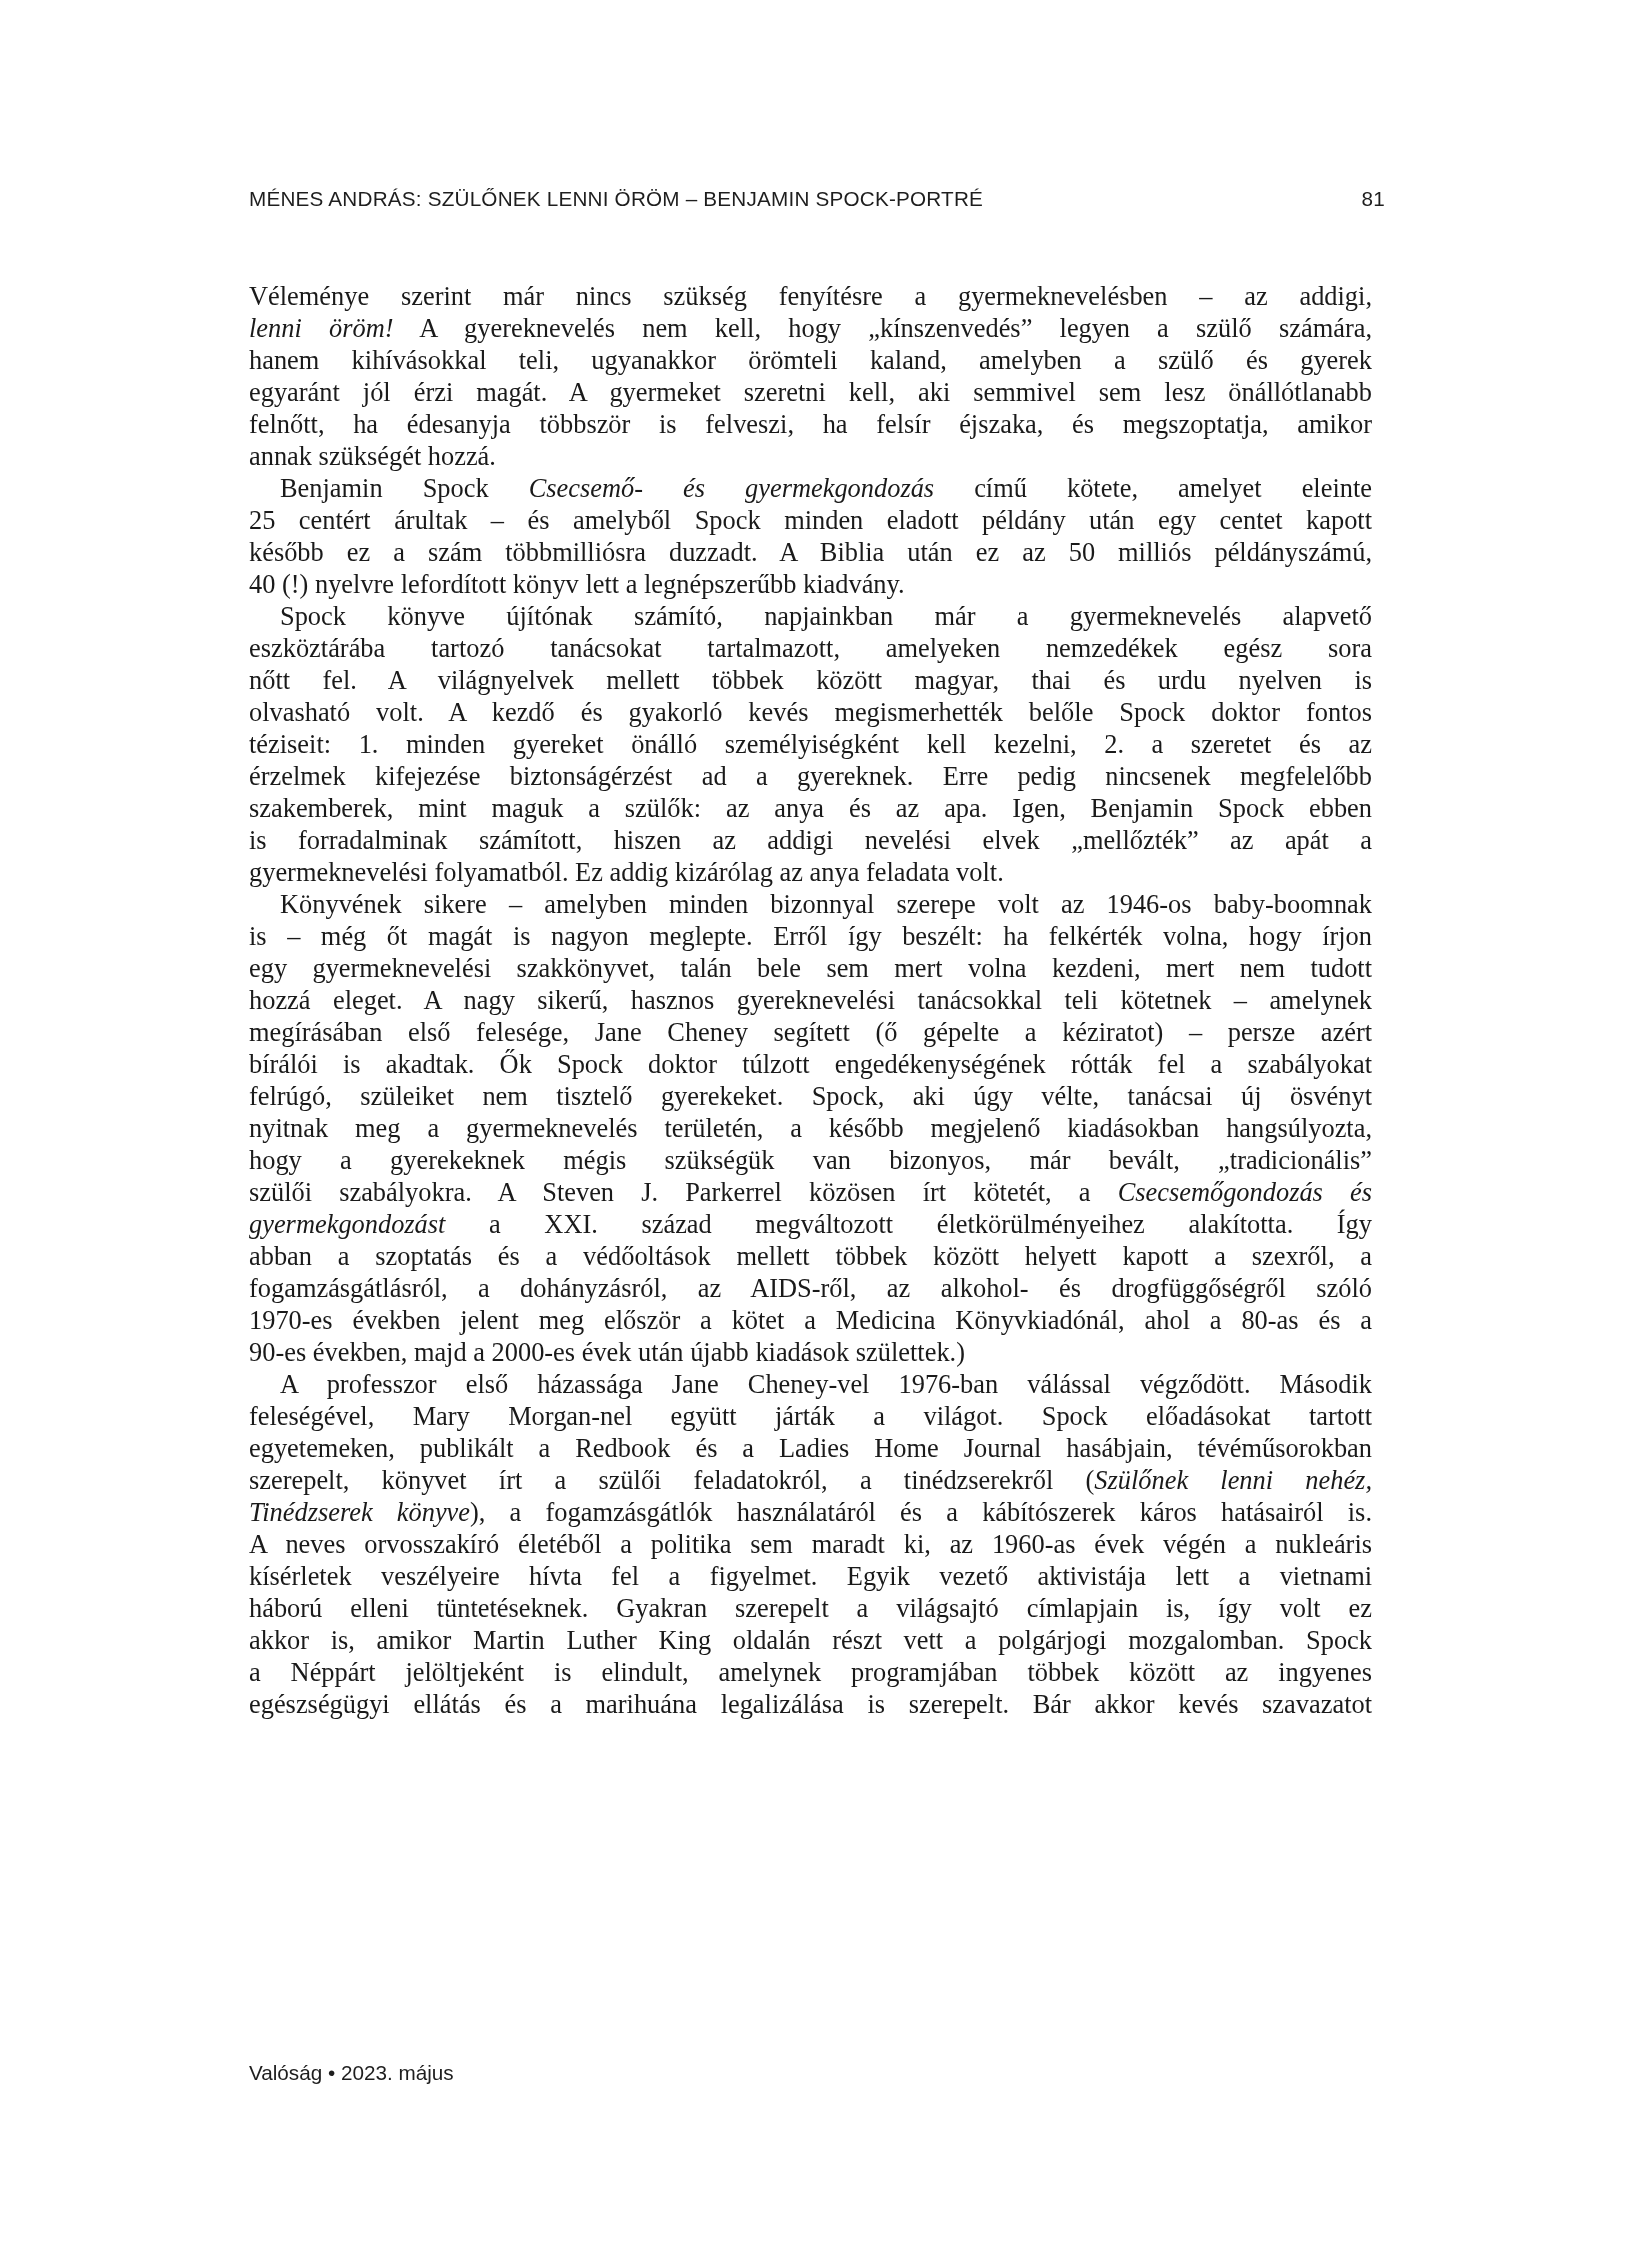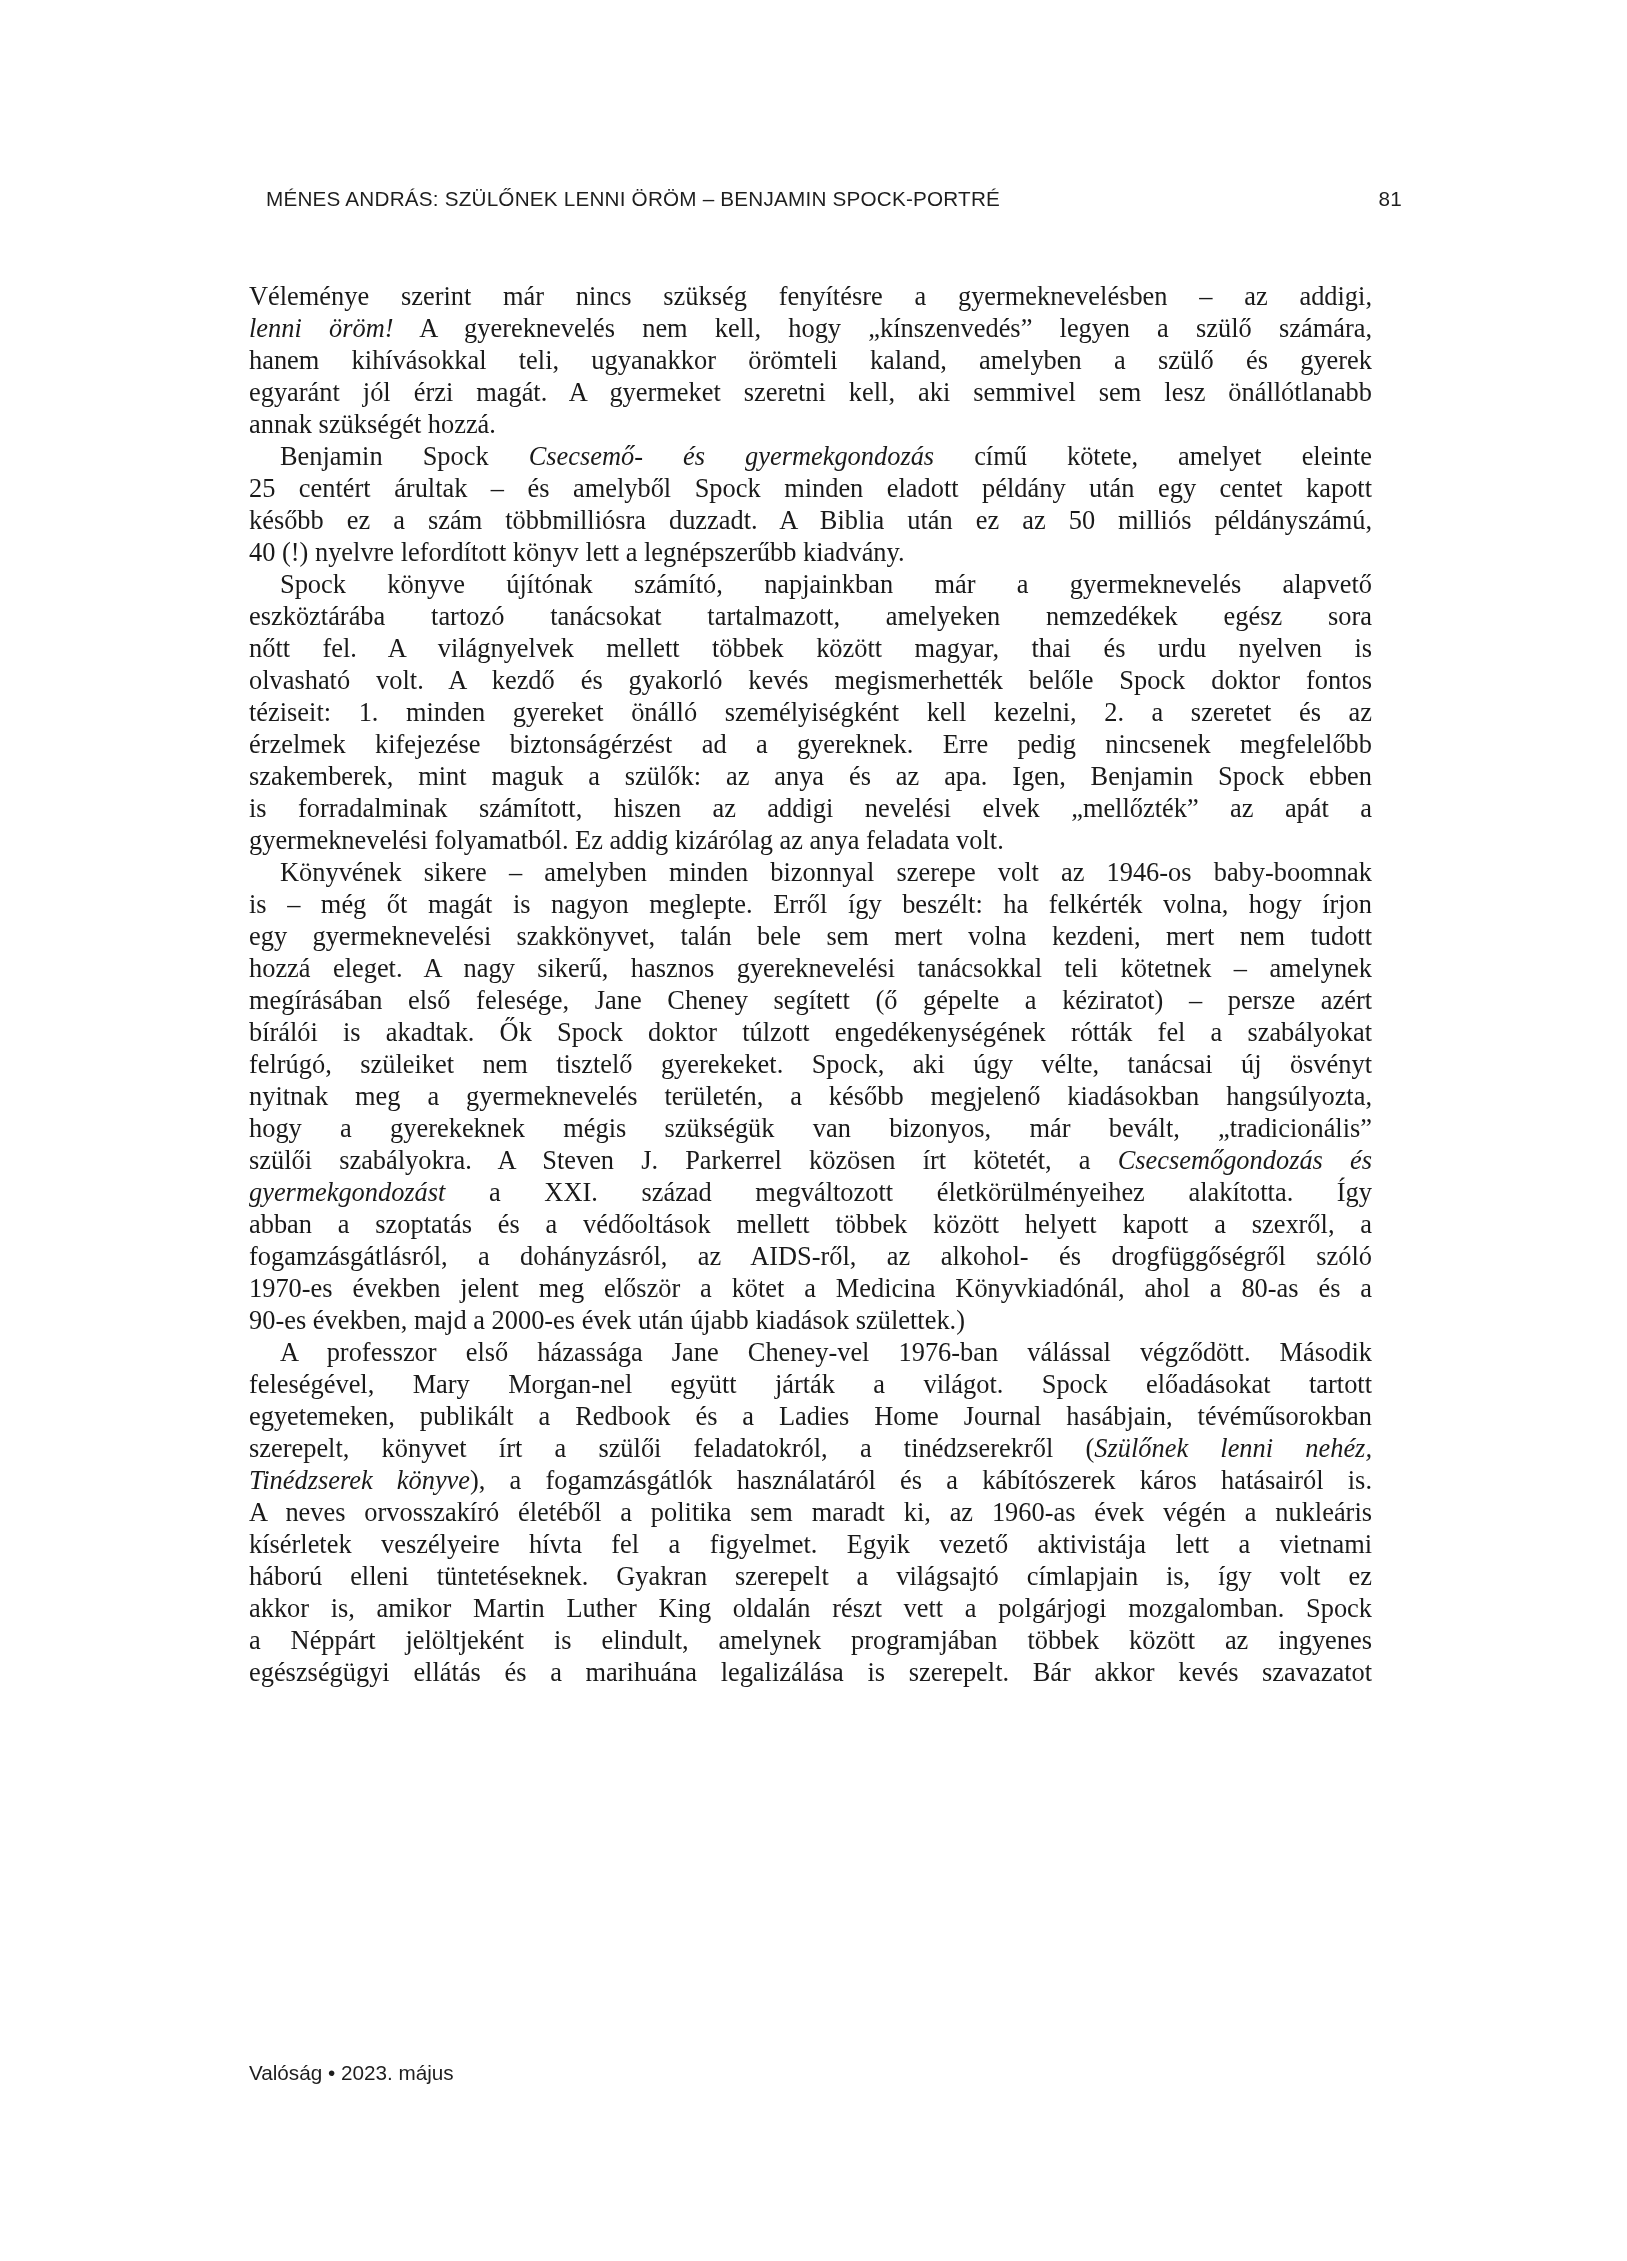--- a/index.html
+++ b/index.html
@@ -1,20 +1,20 @@
 <!DOCTYPE html>
 <html style="font-size:12.3px"><head>
 <meta charset="utf-8">
 <style>
   html, body { margin: 0; padding: 0; background: #ffffff; }
   body { width: 1628px; height: 2261px; position: relative; overflow: hidden; color: #1a1a1a; }
   .header {
     position: absolute; left: 249px; top: 187px; width: 1136px;
     font-family: "Liberation Sans", sans-serif; font-size: 20.7px; letter-spacing: 0.2px;
-    display: flex; justify-content: space-between; align-items: center; color: #1e1e1e; margin-left: 17px;
+    display: flex; justify-content: space-between; align-items: center; color: #1e1e1e;
   }
   .body-text {
     position: absolute; left: 249px; top: 280px; width: 1123px;
     font-family: "Liberation Serif", serif; font-size: 26.4px; color: #1a1a1a;
   }
   .line {
     height: 32px; line-height: 32px; white-space: nowrap;
     text-align: justify; text-align-last: justify; overflow: visible;
   }
   .line.last { text-align-last: left; }
@@ -32,20 +32,21 @@
   <span>MÉNES ANDRÁS: SZÜLŐNEK LENNI ÖRÖM – BENJAMIN SPOCK-PORTRÉ</span>
   <span>81</span>
 </div>
 
 <div class="body-text" id="body-text">
     <div>
       <div class="line">Véleménye szerint már nincs szükség fenyítésre a gyermeknevelésben – az addigi,</div>
       <div class="line"><i>lenni öröm!</i> A gyereknevelés nem kell, hogy „kínszenvedés” legyen a szülő számára,</div>
       <div class="line">hanem kihívásokkal teli, ugyanakkor örömteli kaland, amelyben a szülő és gyerek</div>
       <div class="line">egyaránt jól érzi magát. A gyermeket szeretni kell, aki semmivel sem lesz önállótlanabb</div>
+      <div class="line">felnőtt, ha édesanyja többször is felveszi, ha felsír éjszaka, és megszoptatja, amikor</div>
       <div class="line last">annak szükségét hozzá.</div>
     </div>
     <div>
       <div class="line indent">Benjamin Spock <i>Csecsemő- és gyermekgondozás</i> című kötete, amelyet eleinte</div>
       <div class="line">25 centért árultak – és amelyből Spock minden eladott példány után egy centet kapott</div>
       <div class="line">később ez a szám többmilliósra duzzadt. A Biblia után ez az 50 milliós példányszámú,</div>
       <div class="line last">40 (!) nyelvre lefordított könyv lett a legnépszerűbb kiadvány.</div>
     </div>
     <div>
       <div class="line indent">Spock könyve újítónak számító, napjainkban már a gyermeknevelés alapvető</div>

